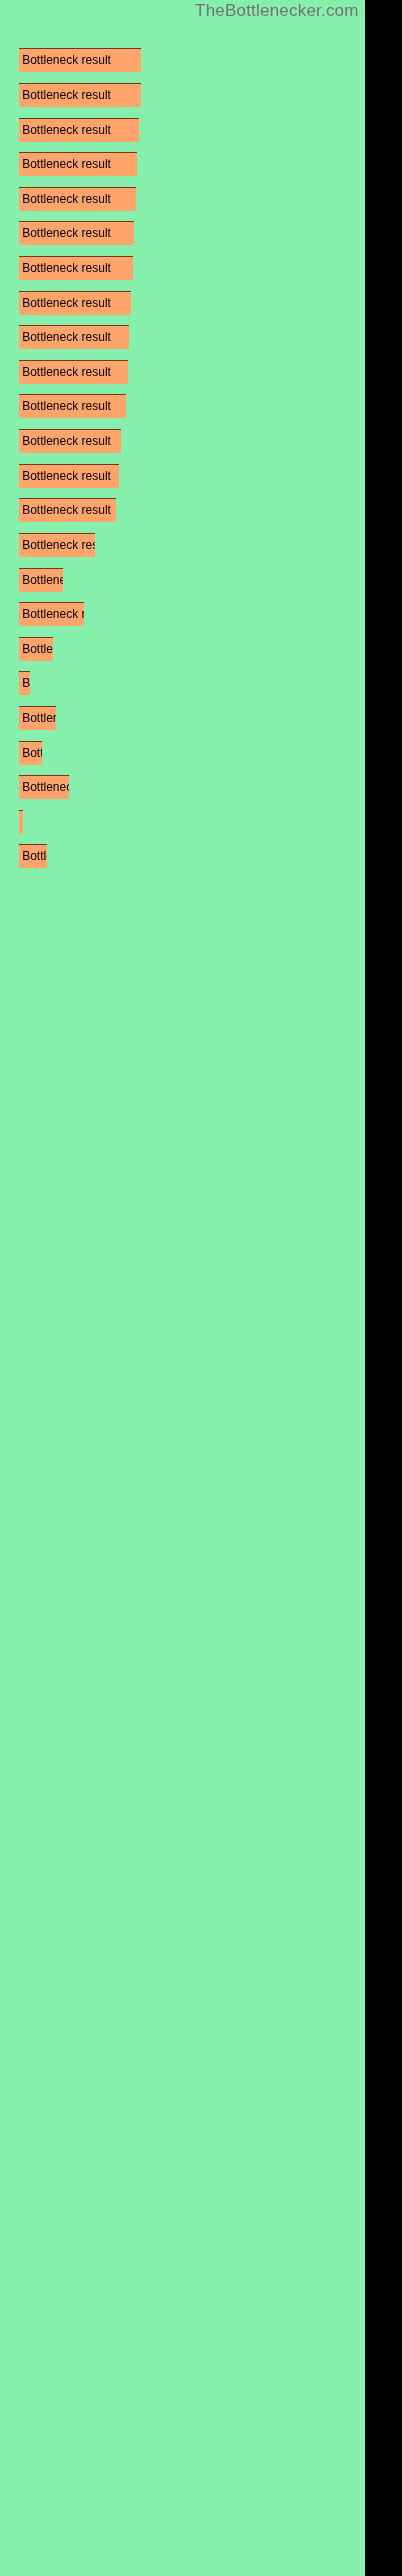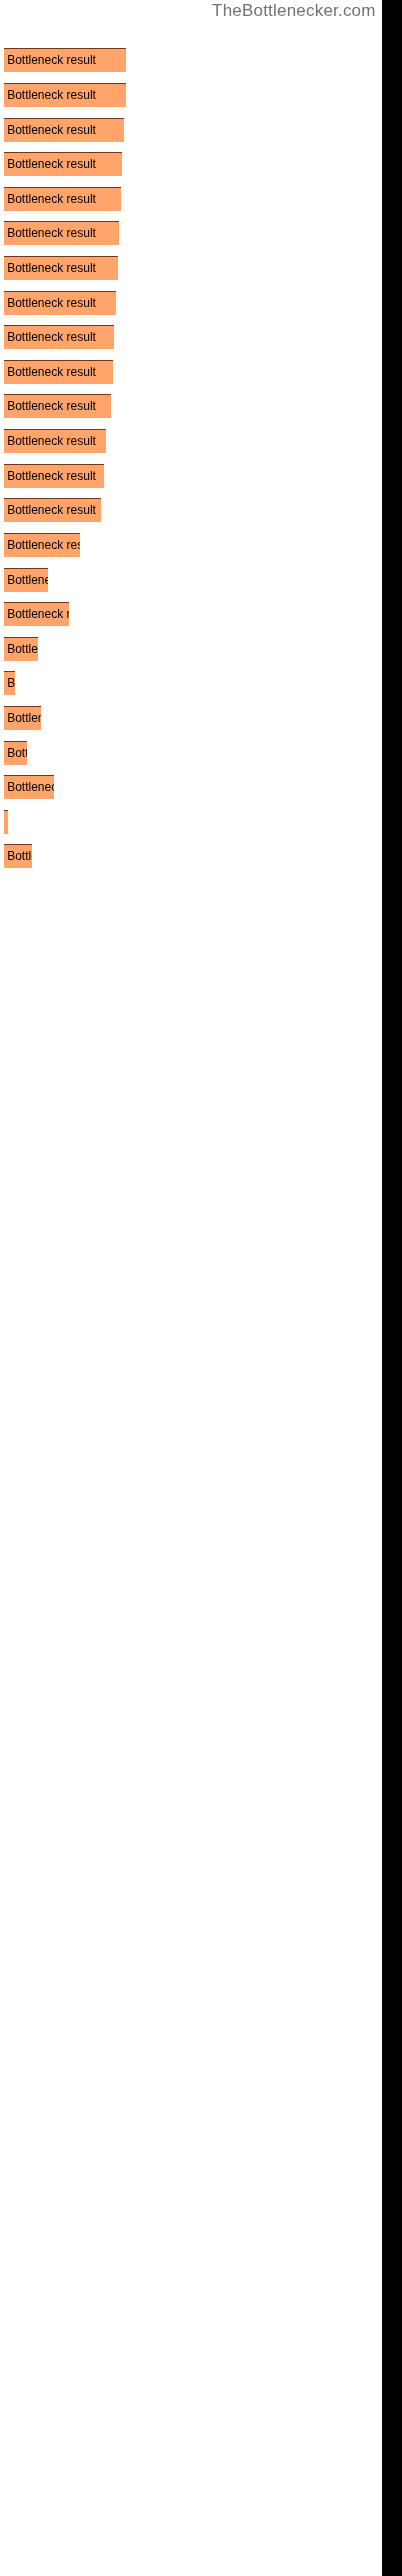--- a/index.html
+++ b/index.html
@@ -11,23 +11,24 @@
     width: 403px;
     height: 2576px;
     position: relative;
     font-family: "Liberation Sans", sans-serif;
     overflow: hidden;
   }
   #chart-root {
     position: absolute;
     left: 0;
     top: 0;
-    width: 382px;
+    width: 341px;
     height: 2576px;
-    background: #ffffff;
+    background: #86efac;
+    padding-left: 24px;
   }
   #chart-title {
     position: absolute;
     right: 6.4px;
     top: 0.8px;
     font-size: 17px;
     line-height: 19.3px;
     color: #737373;
     letter-spacing: 0.2px;
     white-space: nowrap;
@@ -35,21 +36,21 @@
   }
   #bars-layer {
     position: absolute;
     left: 0;
     top: 0;
     width: 403px;
     height: 2576px;
   }
   .bar-rect {
     position: absolute;
-    left: 4px;
+    left: 19px;
     height: 24px;
     background: #FFA46B;
     border-top: 1.2px solid #6b3a1e;
     box-sizing: border-box;
     overflow: hidden;
     white-space: nowrap;
   }
   .bar-label {
     position: absolute;
     left: 3.2px;

